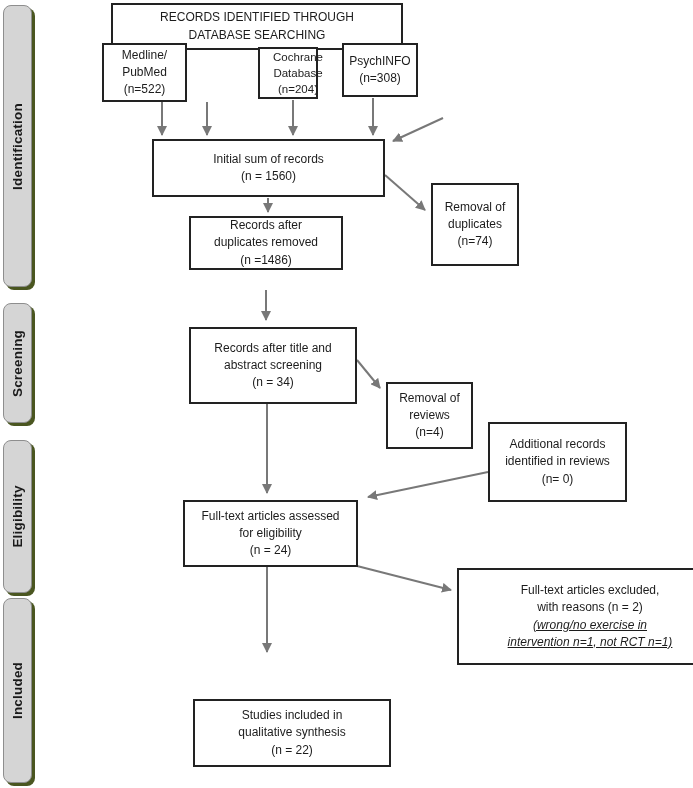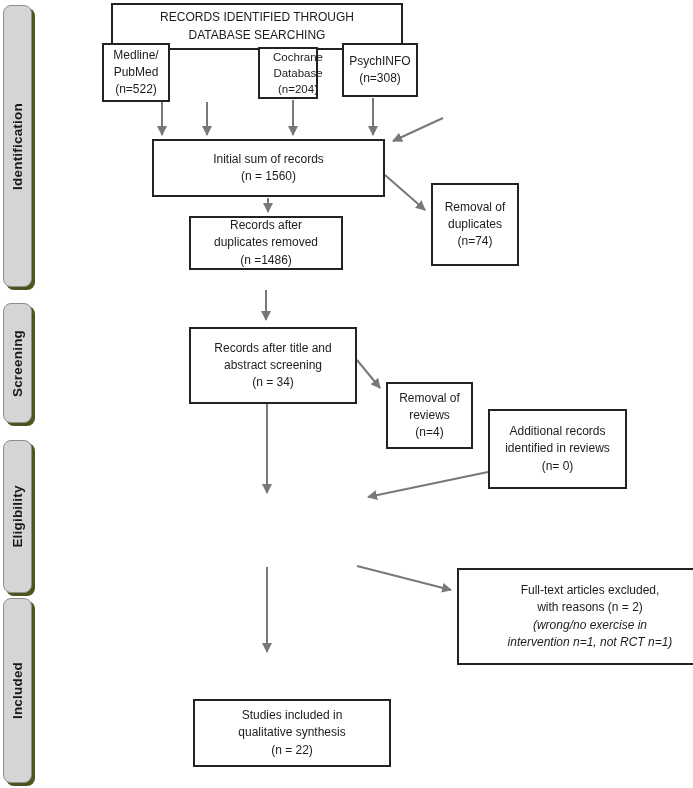--- a/index.html
+++ b/index.html
@@ -20,21 +20,21 @@
   }
   
   .box{
     position:absolute;box-sizing:border-box;background:#ffffff;
     border:2px solid #222222;
     display:flex;flex-direction:column;align-items:center;justify-content:center;
     text-align:center;font-size:12px;line-height:1.42;color:#1c1c1c;
     white-space:pre-line;
   }
   .box.small{font-size:11.5px;padding-left:20px;}
-  .italic{font-style:italic;}
+  .italic{font-style:italic;text-decoration:underline;}
   #arrows{position:absolute;left:0;top:0;pointer-events:none;}
 </style>
 </head>
 <body>
 
 <div id="canvas">
 
   <svg id="arrows" width="693" height="788" viewBox="0 0 693 788">
     <defs>
       <marker id="ah" viewBox="0 0 10 10" markerWidth="10" markerHeight="10" refX="9" refY="5" orient="auto" markerUnits="userSpaceOnUse">
@@ -67,21 +67,21 @@
   <div class="stage-tab" style="top:440px;height:153px">
       <span>Eligibility</span>
     </div>
   <div class="stage-tab" style="top:598px;height:185px">
       <span>Included</span>
     </div>
 
   <div class="box" style="left:111px;top:3px;width:292px;height:47px">RECORDS IDENTIFIED THROUGH
 DATABASE SEARCHING</div>
 
-  <div class="box" style="left:102px;top:43px;width:68px;height:59px">Medline/
+  <div class="box" style="left:102px;top:43px;width:85px;height:59px">Medline/
 PubMed
 (n=522)</div>
   <div class="box small" style="left:258px;top:47px;width:60px;height:52px">Cochrane
 Database
 (n=204)</div>
   <div class="box" style="left:342px;top:43px;width:76px;height:54px">PsychINFO
 (n=308)</div>
 
 
   <div class="box" style="left:152px;top:139px;width:233px;height:58px">Initial sum of records
@@ -96,24 +96,27 @@
 (n =1486)</div>
 
   <div class="box" style="left:189px;top:327px;width:168px;height:77px">Records after title and
 abstract screening
 (n = 34)</div>
 
   <div class="box" style="left:386px;top:382px;width:87px;height:67px">Removal of
 reviews
 (n=4)</div>
 
-  <div class="box" style="left:488px;top:409px;width:139px;height:80px">Additional records
+  <div class="box" style="left:488px;top:422px;width:139px;height:80px">Additional records
 identified in reviews
 (n= 0)</div>
 
+  <div class="box" style="left:183px;top:500px;width:175px;height:67px">Full-text articles assessed
+for eligibility
+(n = 24)</div>
 
   <div class="box" style="left:457px;top:568px;width:266px;height:97px">
     <span>Full-text articles excluded,
 with reasons (n = 2)</span>
     <span class="italic">(wrong/no exercise in
 intervention n=1, not RCT n=1)</span>
   </div>
 
   <div class="box" style="left:193px;top:699px;width:198px;height:68px">Studies included in
 qualitative synthesis

